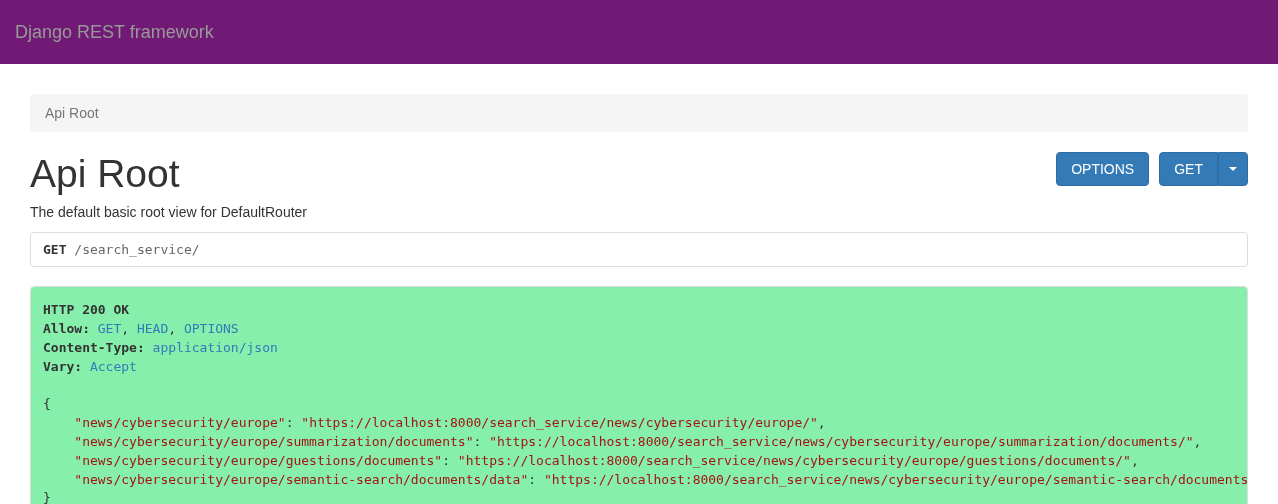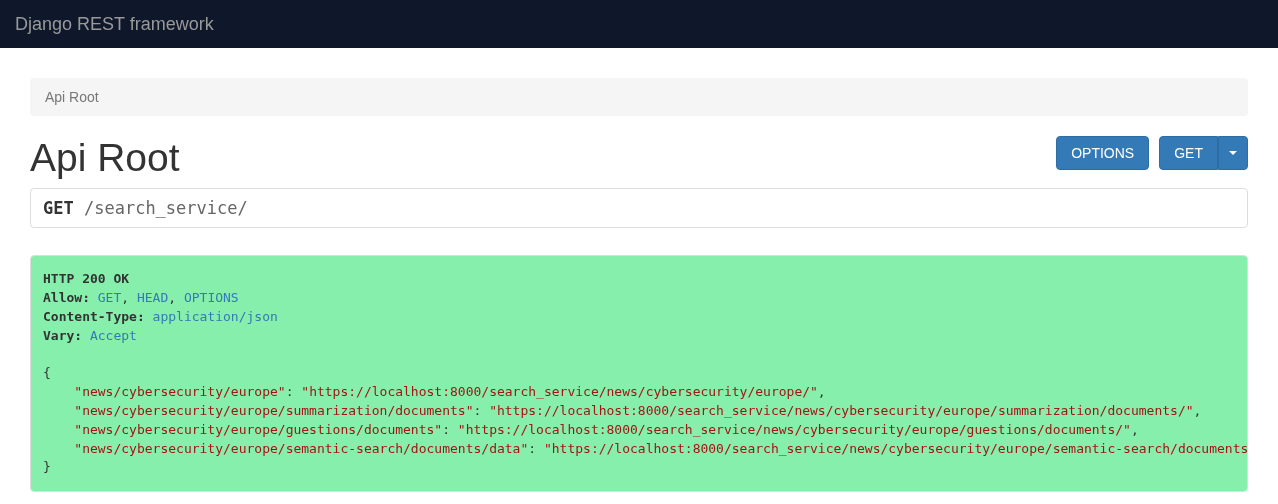--- a/index.html
+++ b/index.html
@@ -1,30 +1,30 @@
 <!DOCTYPE html>
 <html><head>
 <meta charset="utf-8">
 <style>
 * { box-sizing: border-box; margin: 0; padding: 0; }
 body { font-family: -apple-system, BlinkMacSystemFont, "Segoe UI", Helvetica, Arial, sans-serif; font-size: 14px; color: #333; background: #fff; }
-.navbar { background: #0f172a; height: 48px; display: flex; align-items: center; padding: 0 15px; text-align: center; }
+.navbar { background: #701a75; height: 64px; display: flex; align-items: center; padding: 0 15px; text-align: center; }
 .navbar-brand { color: #999; font-size: 18px; font-weight: 400; text-decoration: none; }
 .container { padding: 30px; }
 .breadcrumb { background: #f5f5f5; border-radius: 4px; padding: 11px 15px; margin-bottom: 20px; font-size: 14px; color: #777; }
 .header-row { display: flex; justify-content: space-between; align-items: flex-start; margin-bottom: 8px; }
 h1 { font-size: 39px; font-weight: 500; color: #333; }
 .btn-group { display: flex; gap: 10px; align-items: flex-start; }
 .btn { display: inline-flex; align-items: center; justify-content: center; font-size: 14px; padding: 8px 14px; border-radius: 4px; border: 1px solid transparent; cursor: pointer; background: #337ab7; color: #fff; border-color: #2e6da4; }
 .btn-split { display: flex; }
 .btn-split .btn-main { border-top-right-radius: 0; border-bottom-right-radius: 0; }
 .btn-split .btn-caret { border-top-left-radius: 0; border-bottom-left-radius: 0; padding: 8px 10px; border-left: 1px solid #2e6da4; }
 .caret { width: 0; height: 0; border-top: 4px solid #fff; border-left: 4px solid transparent; border-right: 4px solid transparent; }
 .description { font-size: 14px; color: #333; margin-bottom: 12px; }
-.request-box { border: 1px solid #ddd; border-radius: 4px; padding: 9px 12px; font-family: Menlo, Consolas, monospace; font-size: 17px; margin-bottom: 27px; background: #fff; }
+.request-box { border: 1px solid #ddd; border-radius: 4px; padding: 9px 12px; font-family: Menlo, Consolas, monospace; font-size: 13px; margin-bottom: 19px; background: #fff; }
 .request-box .method { font-weight: bold; }
 .request-box .path { color: #666; }
 .response-box { border: 1px solid #ddd; border-radius: 4px; background: #86efac; padding: 14px 12px; font-family: Menlo, Consolas, monospace; font-size: 13px; line-height: 1.45; white-space: pre; overflow-x: auto; }
 .hdr-name { font-weight: bold; }
 .hdr-val { color: #337ab7; }
 .json-key { color: #a31515; }
 .json-str { color: #a31515; }
 .json-link { cursor: pointer; }
 </style>
 </head>
@@ -46,20 +46,21 @@
       <button class="btn">OPTIONS</button>
       <div class="btn-split">
         <button class="btn btn-main">GET</button>
         <button class="btn btn-caret">
           <span class="caret"></span>
         </button>
       </div>
     </div>
   </div>
 
+  <p class="description">The default basic root view for DefaultRouter</p>
 
   <div class="request-box">
     <span class="method">GET</span> <span class="path">/search_service/</span>
   </div>
 
   <div class="response-box" id="response-box"><span class="hdr-name">HTTP 200 OK</span>
 <span class="hdr-name">Allow:</span> <span class="hdr-val">GET</span>, <span class="hdr-val">HEAD</span>, <span class="hdr-val">OPTIONS</span>
 <span class="hdr-name">Content-Type:</span> <span class="hdr-val">application/json</span>
 <span class="hdr-name">Vary:</span> <span class="hdr-val">Accept</span>
 

